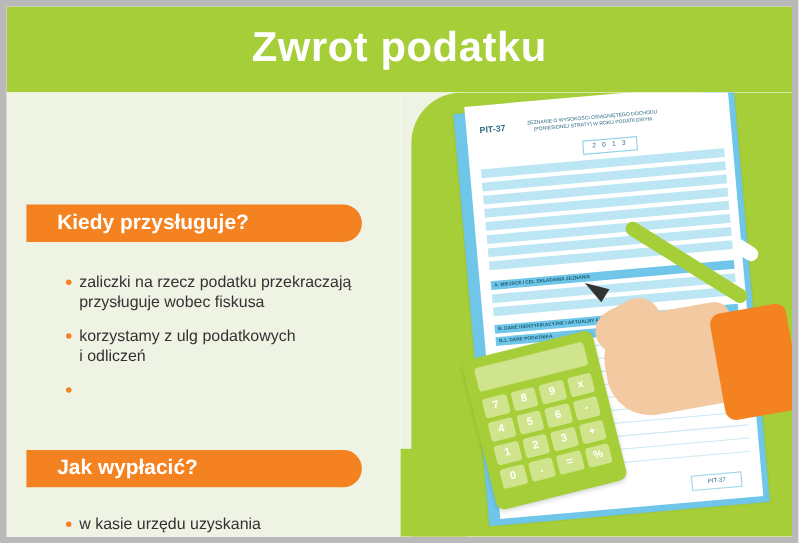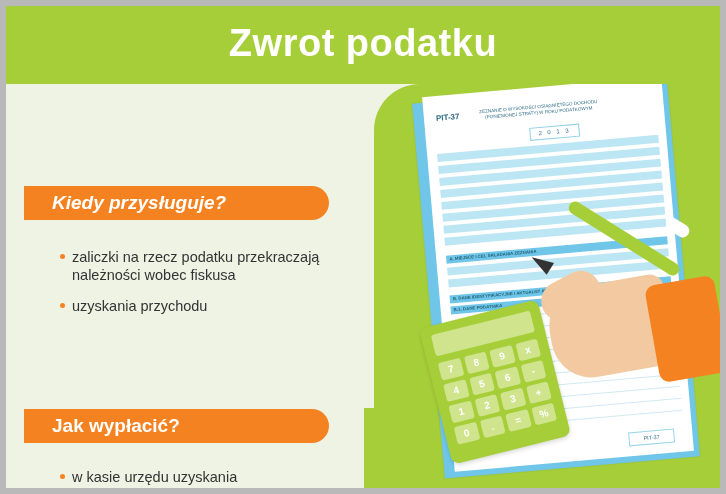--- a/index.html
+++ b/index.html
@@ -92,21 +92,21 @@
     height: 34px;
     background: #f58220;
     border-radius: 0 17px 17px 0;
     color: #ffffff;
     font-size: 19px;
     font-weight: bold;
     line-height: 34px;
     padding-left: 28px;
     box-sizing: border-box;
   }
-  #head-1 { top: 102px; width: 305px; font-style: italic; }
+  #head-1 { top: 102px; width: 305px; }
   #head-2 { top: 325px; width: 305px; }
 
   .bullet-list {
     position: absolute;
     left: 38px;
     margin: 16px;
     padding: 0;
     list-style: none;
   }
   #list-1 { top: 148px; width: 300px; }
@@ -339,24 +339,27 @@
     <div class="header-band">
       <div class="header-title">Zwrot podatku</div>
     </div>
 
     <div class="left-panel">
 
       <div class="section-head" id="head-1">Kiedy przysługuje?</div>
       <ul class="bullet-list" id="list-1">
         <li class="bullet-item">
           <span>zaliczki na rzecz podatku przekraczają</span>
-          <span class="l2">należności wobec fiskusa</span>
+          <span class="l2">przysługuje wobec fiskusa</span>
         </li>
         <li class="bullet-item">
-          <span class="l2">uzyskania przychodu</span>
+          <span>korzystamy z ulg podatkowych</span>
+          <span class="l2">i odliczeń</span>
+        </li>
+        <li class="bullet-item">
         </li>
       </ul>
 
       <div class="section-head" id="head-2">Jak wypłacić?</div>
       <ul class="bullet-list" id="list-2">
         <li class="bullet-item">
           <span>w kasie urzędu uzyskania</span>
         </li>
         <li class="bullet-item">
           <span>przekaz pocztowy</span>

